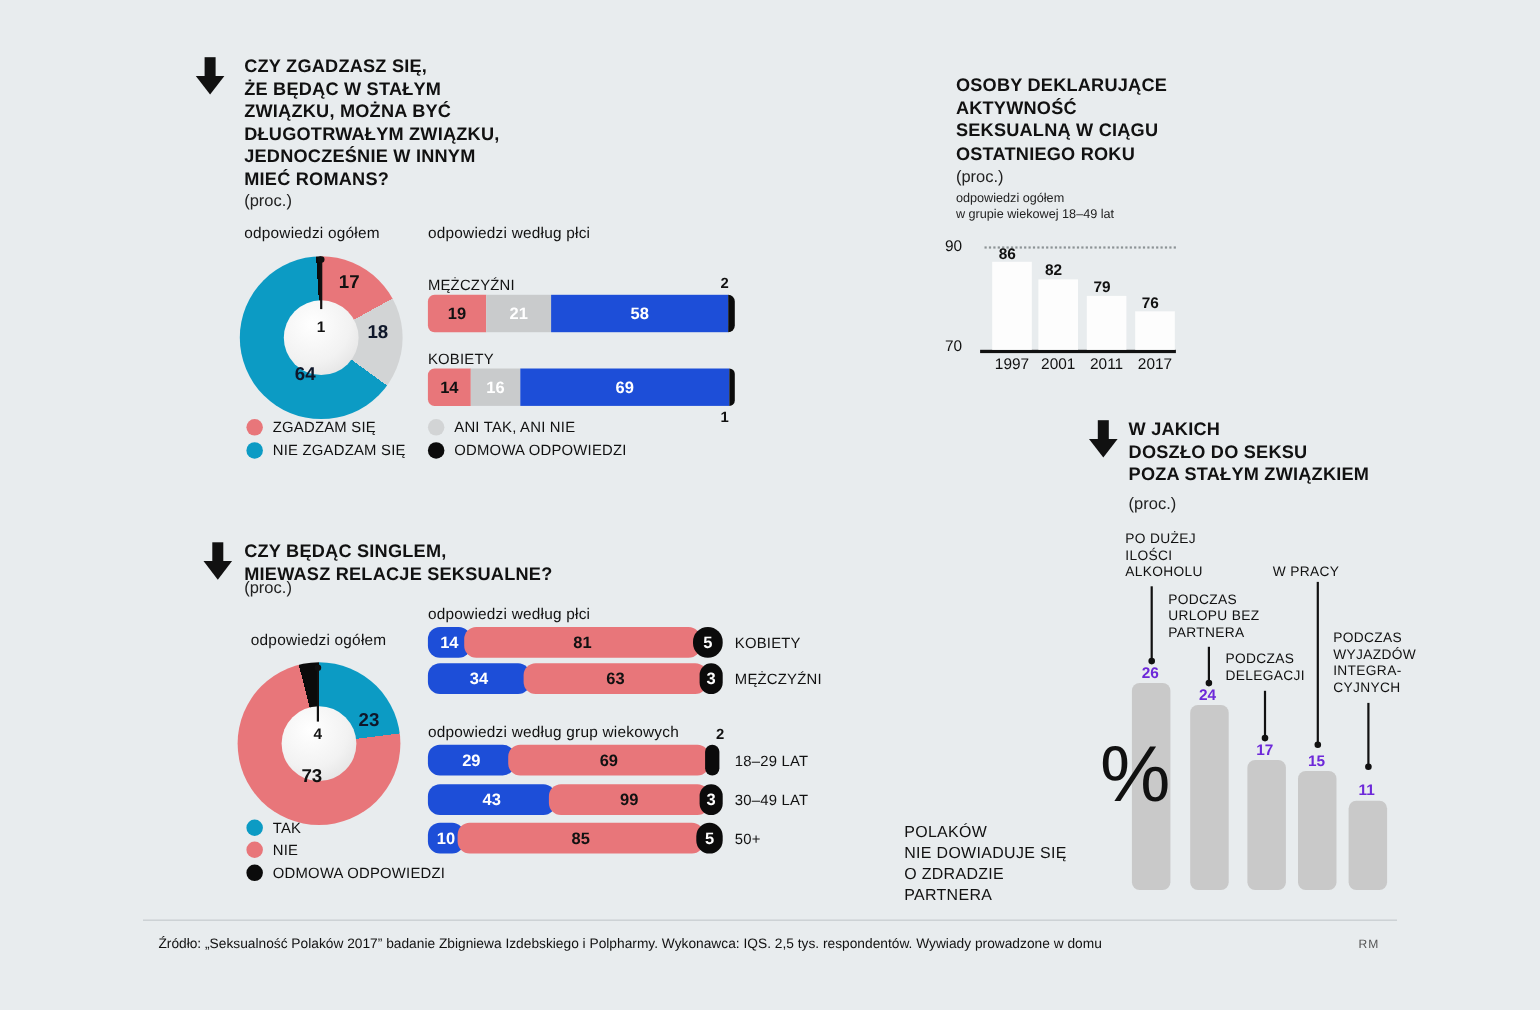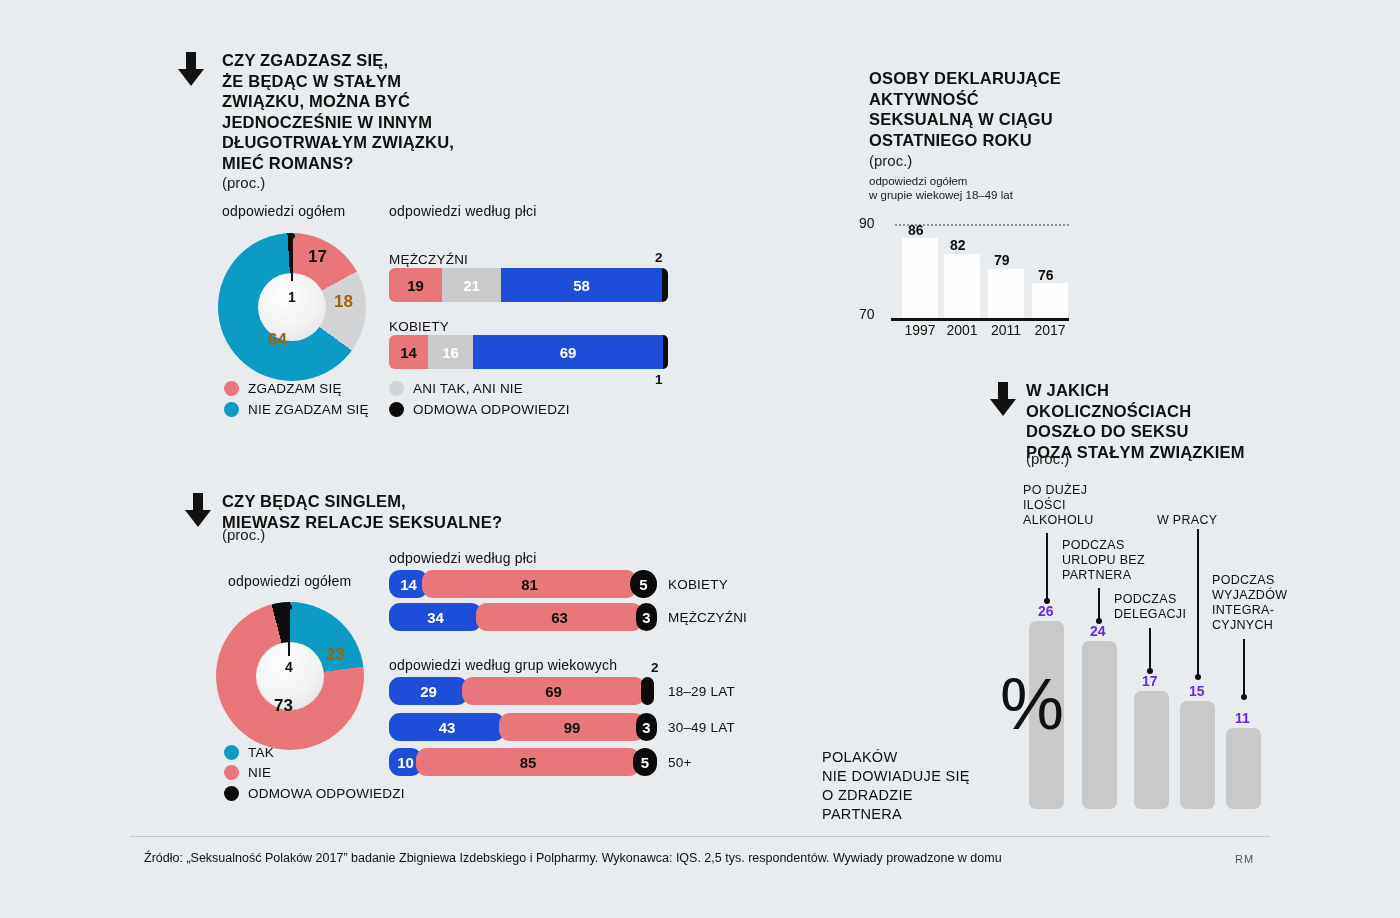--- a/index.html
+++ b/index.html
@@ -24,21 +24,21 @@
   .arrow u{ display:block; position:absolute; left:0; top:17px; width:0;height:0;
             border-left:13px solid transparent;border-right:13px solid transparent;border-top:17px solid #111;}
 
   
   .donut{ position:absolute; border-radius:50%; }
   .donut .hole{
     position:absolute; border-radius:50%;
     background:radial-gradient(circle at 38% 32%, #ffffff 0%, #f2f2f2 55%, #dcdcdc 100%);
   }
   .dlabel{ position:absolute; font-weight:bold; font-size:17px; }
-  .dlabel.w{ color:#a16207; }
+  .dlabel.w{ color:#0f172a; }
   .dlabel.k{ color:#111; }
   .needle{ position:absolute; width:2px; background:#111; }
   .needle b{ position:absolute; left:-2px; top:-4px; width:6px;height:6px;border-radius:50%;background:#111;display:block;}
 
   
   .barrow{ position:absolute; height:34px; }
   .seg{ position:absolute; top:0; height:34px; display:flex; align-items:center; justify-content:center;
         font-weight:bold; font-size:15px; }
   .seg.red{ background:#e8767a; color:#111; }
   .seg.blue{ background:#1d4ed8; color:#fff; }
@@ -87,22 +87,22 @@
 <div class="stage">
 
   <div class="arrow" style="left:178px;top:52px;">
     <i></i>
       <u></u>
   </div>
   <div style="position:absolute;left:222px;top:50px;width:300px;">
     <div class="hl">CZY ZGADZASZ SIĘ,</div>
     <div class="hl">ŻE BĘDĄC W STAŁYM</div>
     <div class="hl">ZWIĄZKU, MOŻNA BYĆ</div>
+    <div class="hl">DŁUGOTRWAŁYM ZWIĄZKU,</div>
     <div class="hl">JEDNOCZEŚNIE W INNYM</div>
-    <div class="hl">DŁUGOTRWAŁYM ZWIĄZKU,</div>
     <div class="hl">MIEĆ ROMANS?</div>
   </div>
   <div class="proc" style="position:absolute;left:222px;top:174px;">(proc.)</div>
 
   <div class="smallcap" style="position:absolute;left:222px;top:203px;font-size:14px;">odpowiedzi ogółem</div>
   <div class="smallcap" style="position:absolute;left:389px;top:203px;font-size:14px;">odpowiedzi według płci</div>
 
   <div class="donut" style="left:218px;top:233px;width:148px;height:148px;
               background:conic-gradient(from 0deg,
                  #e8767a 0deg 61.2deg,
@@ -186,21 +186,20 @@
     <div class="colcat" style="left:113px;top:112px;width:48px;">2011</div>
     <div class="colcat" style="left:157px;top:112px;width:48px;">2017</div>
   </div>
 
   <div class="arrow" style="left:990px;top:382px;">
     <i></i>
       <u></u>
   </div>
   <div style="position:absolute;left:1026px;top:380px;width:290px;">
     <div class="hl">W JAKICH</div>
-    <div class="hl">OKOLICZNOŚCIACH</div>
     <div class="hl">DOSZŁO DO SEKSU</div>
     <div class="hl">POZA STAŁYM ZWIĄZKIEM</div>
   </div>
   <div class="proc" style="position:absolute;left:1026px;top:450px;">(proc.)</div>
 
   <div class="glabel" style="left:1023px;top:483px;width:110px;">PO DUŻEJ<br>ILOŚCI<br>ALKOHOLU</div>
   <div class="leader" style="left:1046px;top:533px;height:68px;">
       <b></b>
     </div>
   <div class="gval" style="left:1038px;top:603px;">26</div>

